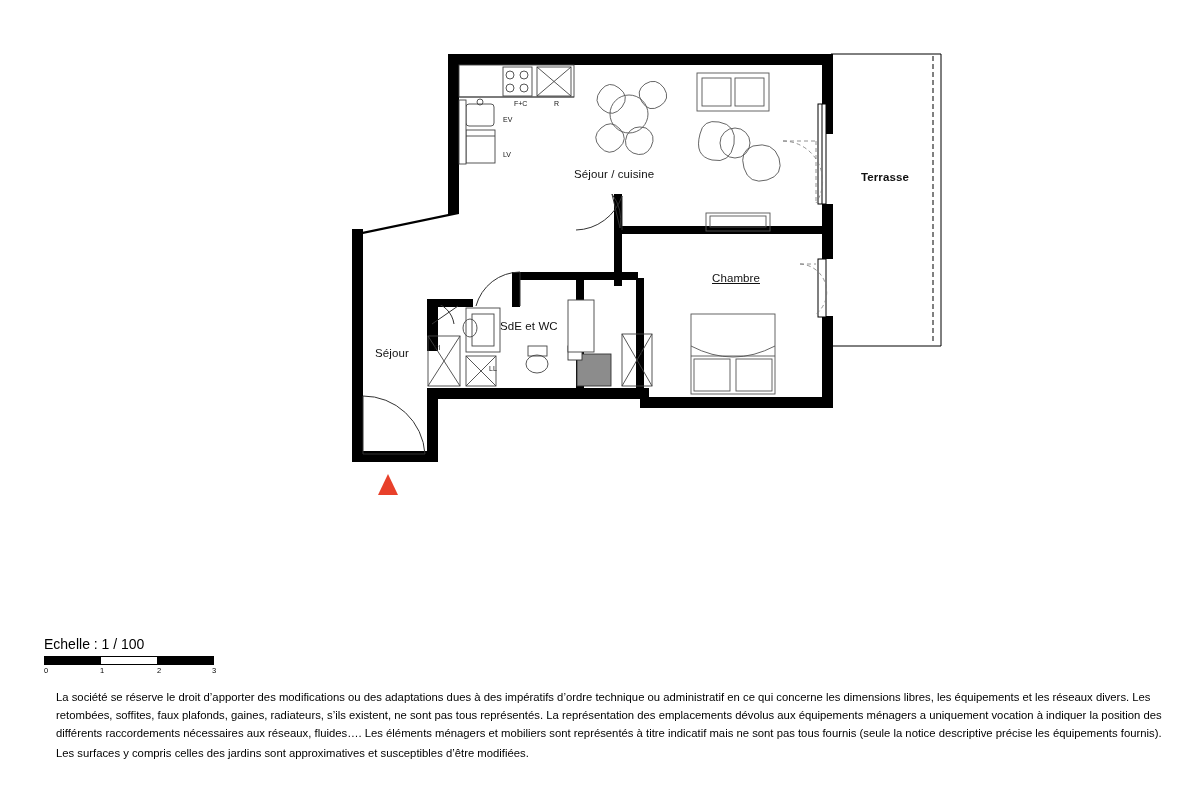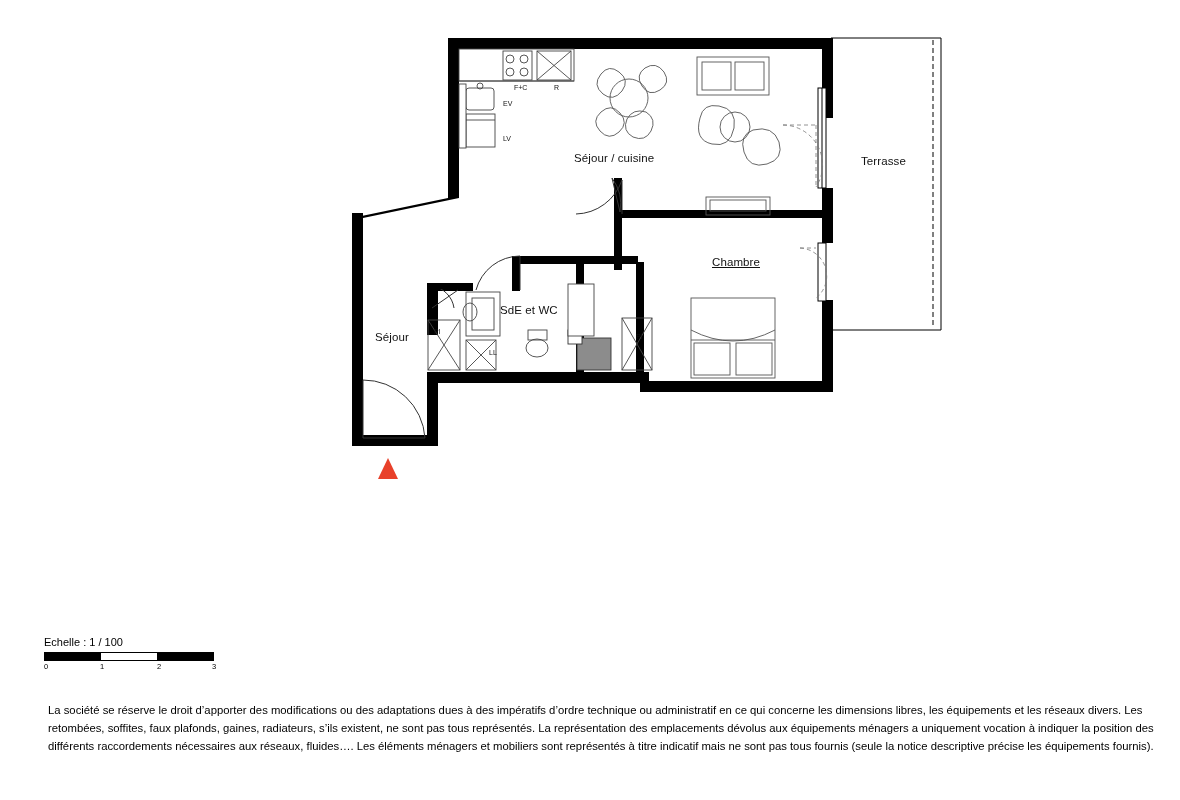--- a/index.html
+++ b/index.html
@@ -11,21 +11,21 @@
     width: 1180px;
     height: 800px;
     position: relative;
     font-family: "Liberation Sans", sans-serif;
     color: #000000;
     overflow: hidden;
   }
   #floorplan-root {
     position: absolute;
     left: 0;
-    top: 0;
+    top: 16px;
     width: 1180px;
     height: 688px;
   }
   svg.plan {
     position: absolute;
     left: 0;
     top: 0;
   }
   .room-label {
     position: absolute;
@@ -40,21 +40,21 @@
     color: #111;
     white-space: nowrap;
   }
   .scale-block {
     position: absolute;
     left: 44px;
     top: 636px;
     width: 220px;
   }
   .scale-title {
-    font-size: 11px;
+    font-size: 14px;
     color: #000;
     margin-bottom: 4px;
   }
   .scale-bar {
     position: relative;
     width: 170px;
     height: 9px;
     border: 1px solid #000;
     display: flex;
     box-sizing: border-box;
@@ -72,27 +72,26 @@
     margin-top: 1px;
   }
   .scale-ticks span {
     position: absolute;
     top: 0;
     font-size: 7.5px;
     transform: translateX(-50%);
   }
   .legal-text {
     position: absolute;
-    left: 48px;
+    left: 56px;
     top: 688px;
     width: 1118px;
     font-size: 11.3px;
     line-height: 18.2px;
     color: #000;
-    margin-top: 13px;
   }
   .legal-text p {
     margin: 0;
   }
   .legal-text p + p { margin-top: 1px; }
 </style>
 </head>
 <body>
 
 <div id="floorplan-root">
@@ -276,21 +275,21 @@
       <rect x="429" y="283" width="30" height="6" fill="#000" stroke="none"></rect>
       <line x1="432" y1="308" x2="458" y2="290"></line>
     </g>
 
     <g>
       <polygon points="388,458 398,479 378,479" fill="#e8402a"></polygon>
     </g>
   </svg>
 
   <div class="room-label" style="left:574px; top:152px;">Séjour / cuisine</div>
-  <div class="room-label" style="left:861px; top:155px;">Terrasse</div>
+  <div class="room-label" style="left:861px; top:155px;font-weight:bold;">Terrasse</div>
   <div class="room-label" style="left:712px; top:256px;text-decoration:underline;">Chambre</div>
   <div class="room-label" style="left:500px; top:304px;">SdE et WC</div>
   <div class="room-label" style="left:375px; top:331px;">Séjour</div>
 
   <div class="tiny-label" style="left:514px; top:84px;">F+C</div>
   <div class="tiny-label" style="left:554px; top:84px;">R</div>
   <div class="tiny-label" style="left:503px; top:100px;">EV</div>
   <div class="tiny-label" style="left:503px; top:135px;">LV</div>
   <div class="tiny-label" style="left:434px; top:328px;">Pl</div>
   <div class="tiny-label" style="left:636px; top:333px;">Pl</div>
@@ -308,13 +307,14 @@
   <div class="scale-ticks">
     <span style="left:2px;">0</span>
     <span style="left:58px;">1</span>
     <span style="left:115px;">2</span>
     <span style="left:170px;">3</span>
   </div>
 </div>
 
 <div class="legal-text">
   <p>La société se réserve le droit d’apporter des modifications ou des adaptations dues à des impératifs d’ordre  technique ou administratif en ce qui concerne les dimensions libres, les équipements et les réseaux divers. Les retombées, soffites, faux plafonds, gaines, radiateurs, s’ils existent, ne sont pas tous représentés. La représentation des emplacements dévolus aux équipements ménagers a uniquement vocation à indiquer la position des différents raccordements nécessaires aux réseaux, fluides…. Les éléments ménagers et mobiliers sont représentés à titre indicatif mais ne sont pas tous fournis (seule la notice descriptive précise les équipements fournis).</p>
+  <p>Les surfaces y compris celles des jardins sont approximatives et susceptibles d’être modifiées.</p>
 </div>
 
 </body></html>

